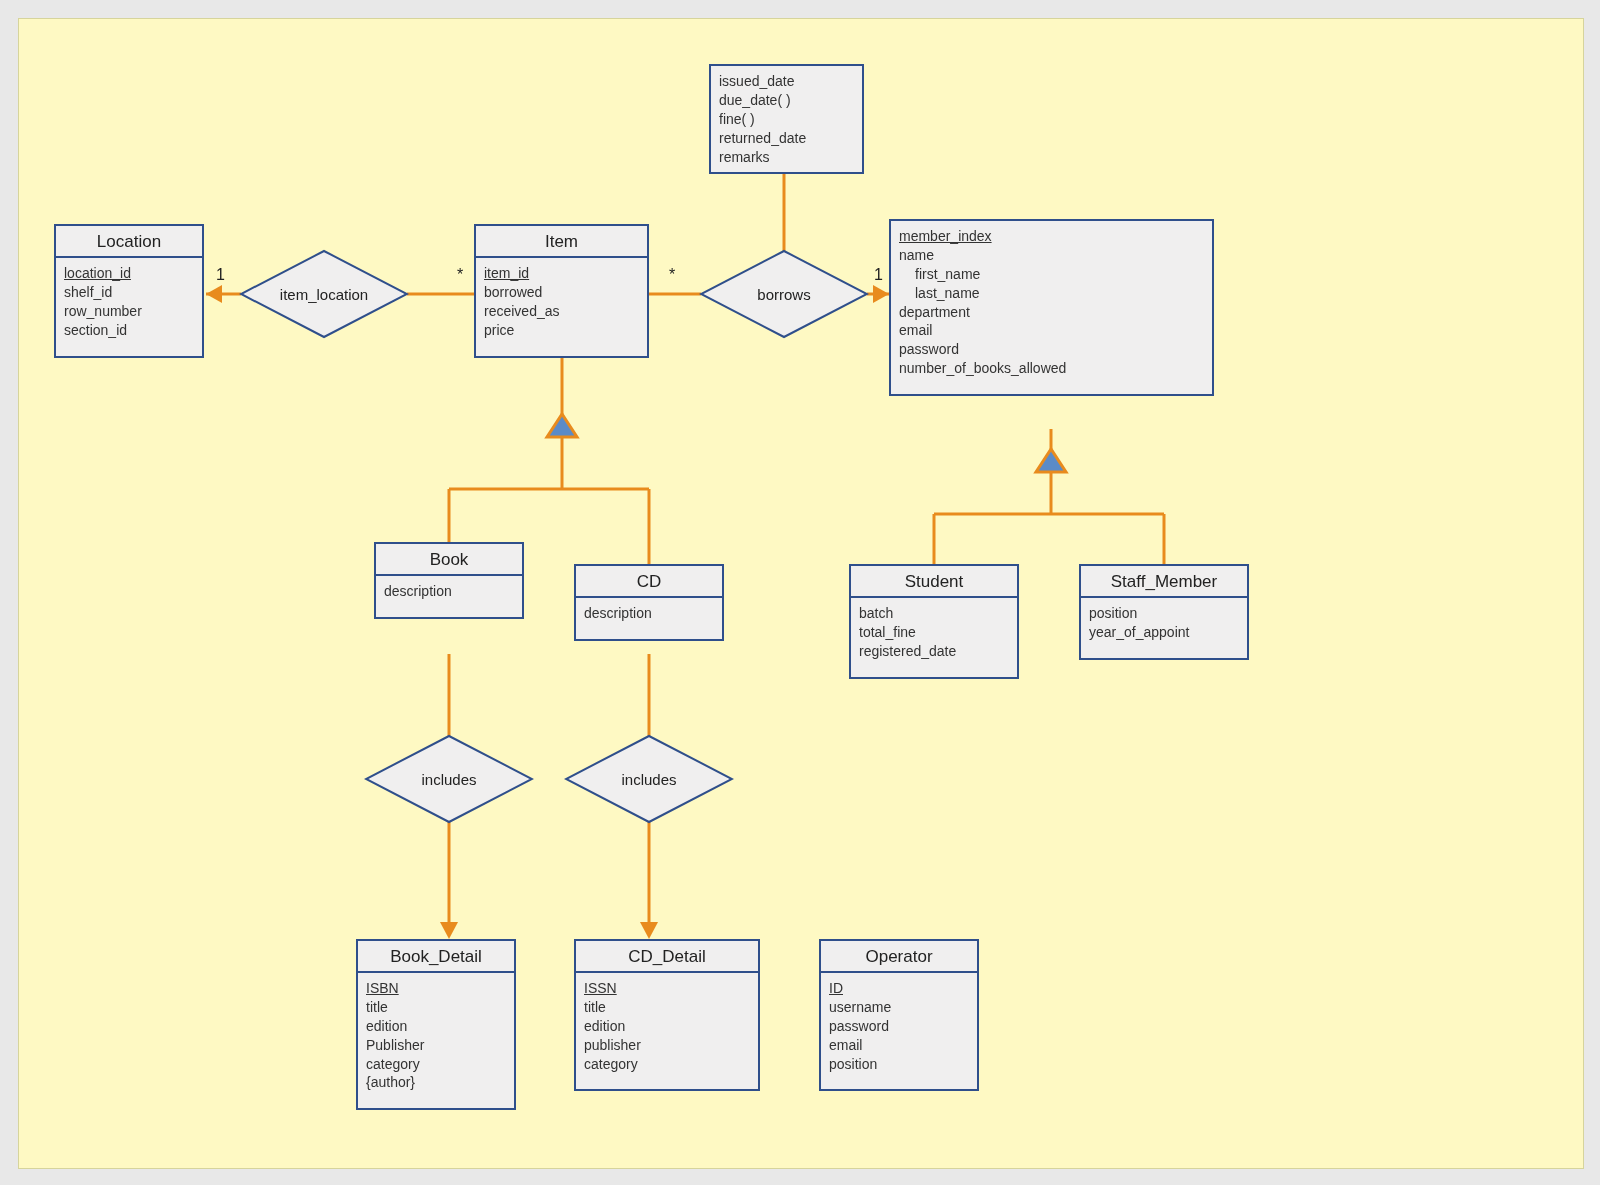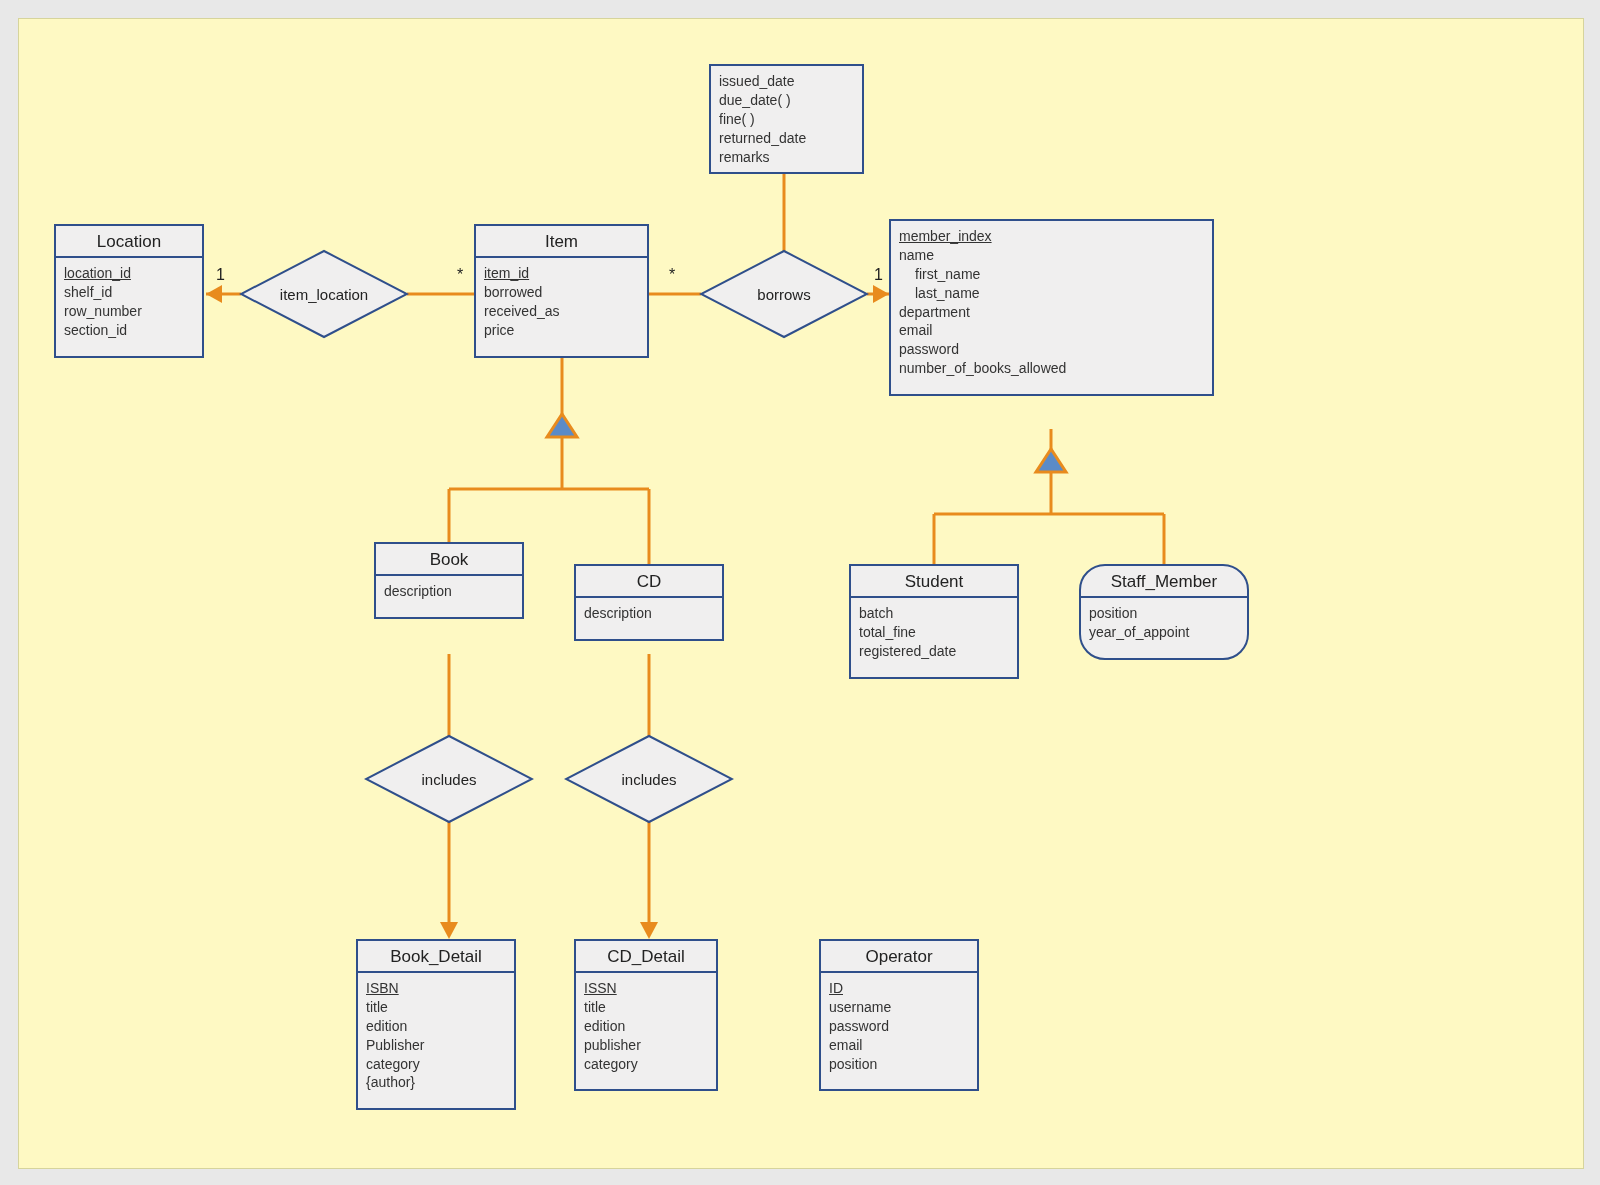--- a/index.html
+++ b/index.html
@@ -236,41 +236,41 @@
 
     <div class="entity" style="left:830px; top:545px; width:170px;">
       <div class="title">Student</div>
       <div class="body">
         <span>batch</span><br>
         <span>total_fine</span><br>
         <span>registered_date</span>
       </div>
     </div>
 
-    <div class="entity" style="left:1060px; top:545px; width:170px;border-radius:26px;">
+    <div class="entity" style="left:1060px; top:545px; width:170px;">
       <div class="title">Staff_Member</div>
       <div class="body">
         <span>position</span><br>
         <span>year_of_appoint</span>
       </div>
     </div>
 
     <div class="entity" style="left:337px; top:920px; width:160px;">
       <div class="title">Book_Detail</div>
       <div class="body">
         <span class="pk">ISBN</span><br>
         <span>title</span><br>
         <span>edition</span><br>
         <span>Publisher</span><br>
         <span>category</span><br>
         <span>{author}</span>
       </div>
     </div>
 
-    <div class="entity" style="left:555px; top:920px; width:144px;">
+    <div class="entity" style="left:555px; top:920px; width:186px;">
       <div class="title">CD_Detail</div>
       <div class="body">
         <span class="pk">ISSN</span><br>
         <span>title</span><br>
         <span>edition</span><br>
         <span>publisher</span><br>
         <span>category</span>
       </div>
     </div>
 

